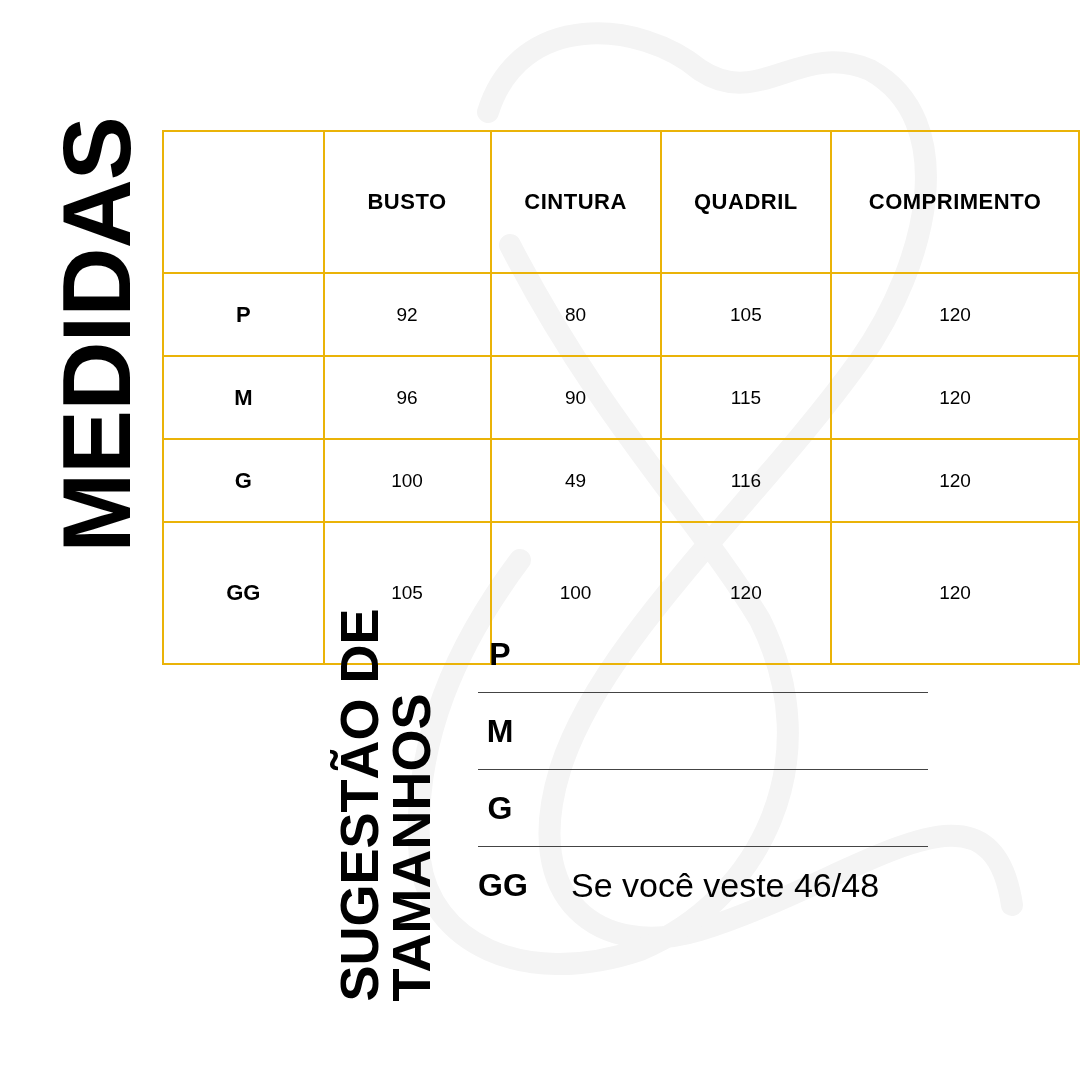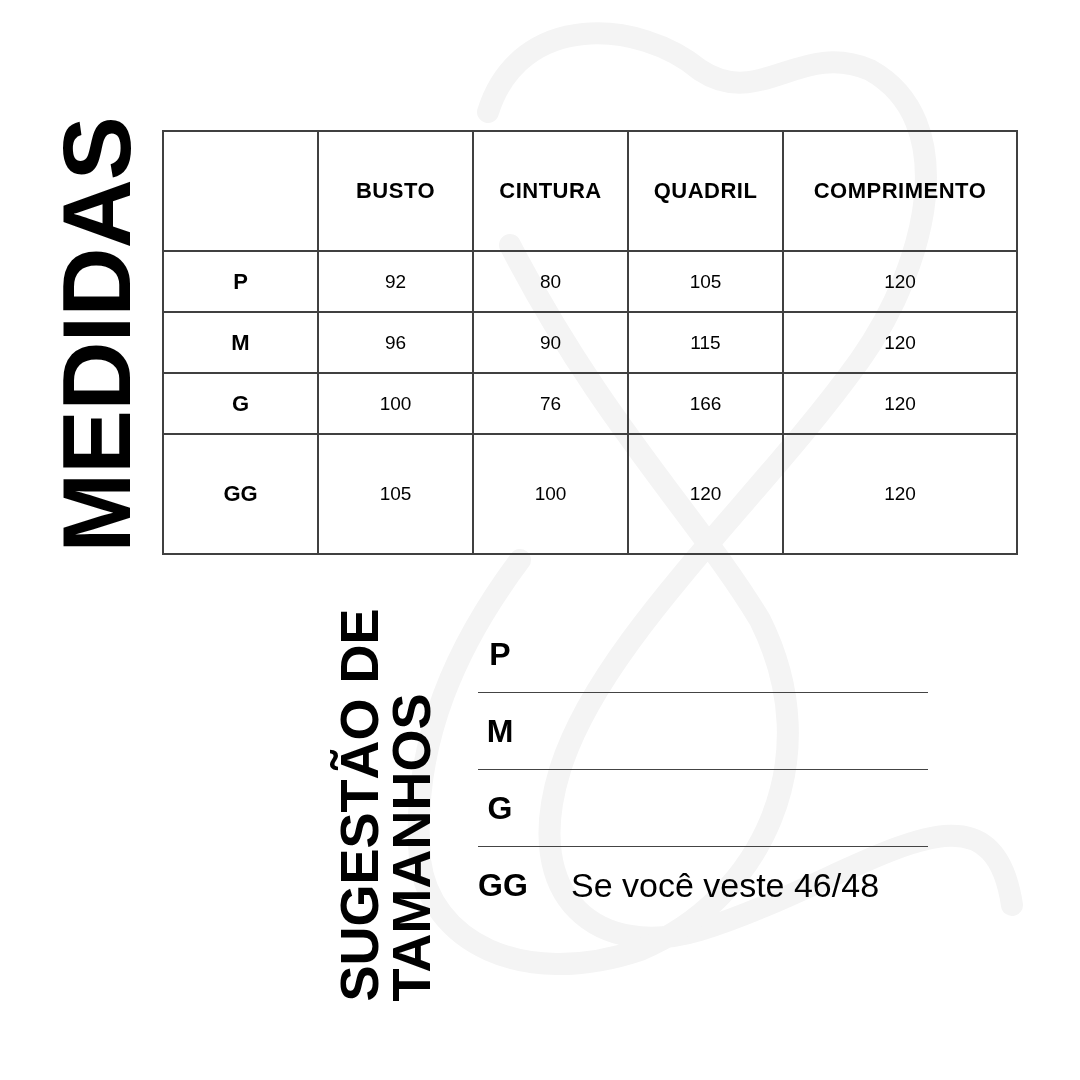--- a/index.html
+++ b/index.html
@@ -3,21 +3,21 @@
 <meta charset="utf-8">
 <style>
   html, body { margin:0; padding:0; }
   body { width:1080px; height:1080px; background:#ffffff; position:relative; overflow:hidden;
          font-family:"Liberation Sans", sans-serif; color:#000; }
   .watermark { position:absolute; left:0; top:0; width:1080px; height:1080px; z-index:0; }
   .title-vert { position:absolute; left:57px; top:130px; width:80px; height:410px; z-index:1; }
   .title-vert span { position:absolute; left:50%; top:50%; transform:translate(-50%,-50%) rotate(-90deg);
          font-weight:bold; font-size:96px; letter-spacing:-1px; white-space:nowrap; line-height:1; }
   table.measures { position:absolute; left:162px; top:130px; border-collapse:collapse; z-index:1; }
-  table.measures td, table.measures th { border:2px solid #404040; text-align:center; padding:1px; }
+  table.measures td, table.measures th { border:2px solid #eab308; text-align:center; padding:12px; }
   table.measures th { font-weight:bold; font-size:22px; letter-spacing:0.5px; height:116px; }
   table.measures td { font-size:19px; height:57px; }
   table.measures td.size { font-weight:bold; font-size:22px; }
   table.measures tr.tall td { height:116px; }
   .c0 { width:151px; } .c1 { width:151px; } .c2 { width:151px;border-radius:12px; } .c3 { width:151px; } .c4 { width:230px; }
   .sug-title { position:absolute; left:330px; top:600px; width:110px; height:410px; z-index:1; }
   .sug-title div { position:absolute; left:50%; top:50%; transform:translate(-50%,-50%) rotate(-90deg);
          font-weight:bold; font-size:54px; line-height:52px; white-space:nowrap; text-align:left; }
   .sug-list { position:absolute; left:478px; top:616px; width:450px; z-index:1; }
   .sug-row { display:flex; align-items:center; height:76px; border-bottom:1.5px solid #444; }
@@ -58,22 +58,22 @@
   <tr>
     <td class="size">M</td>
     <td>96</td>
     <td>90</td>
     <td>115</td>
     <td>120</td>
   </tr>
   <tr>
     <td class="size">G</td>
     <td>100</td>
-    <td>76</td>
-    <td>166</td>
+    <td>49</td>
+    <td>116</td>
     <td>120</td>
   </tr>
   <tr class="tall">
     <td class="size">GG</td>
     <td>105</td>
     <td>100</td>
     <td>120</td>
     <td>120</td>
   </tr>
 </tbody>

